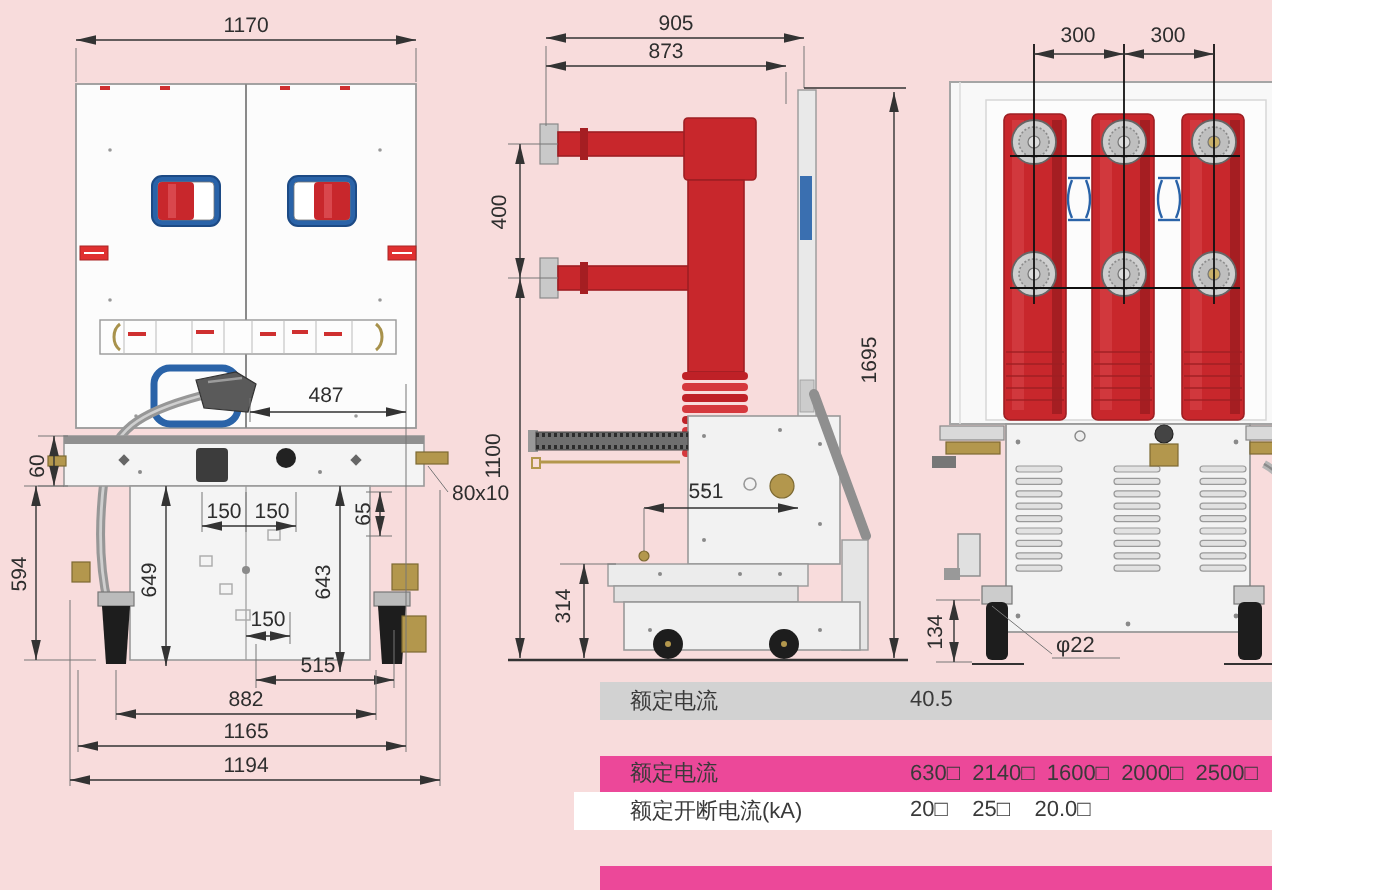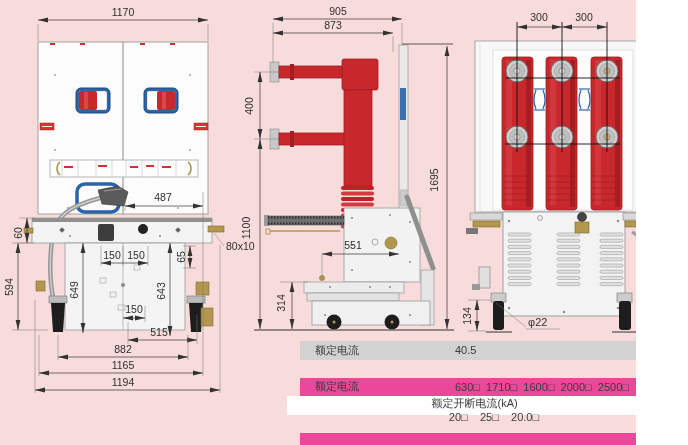--- a/index.html
+++ b/index.html
@@ -21,21 +21,21 @@
   .reddk{fill:#a51e22;}
   .gold{fill:#b3974d;stroke:#7d6a33;stroke-width:0.6;}
   .blk{fill:#1d1d1d;}
   .gry{fill:#d9d9d9;stroke:#888;stroke-width:0.6;}
   .bolt{fill:#8a8a8a;}
   .spec-table{position:absolute;left:300px;top:341px;width:388px;font-size:11px;color:#3a3a3a;}
   .spec-row{display:flex;height:18.5px;align-items:center;}
   .row-gray{background:#d2d2d2;}
   .row-pink{background:#ec4899;margin-top:18px;}
   .row-white{background:#ffffff;}
-  .row-wide{margin-left:-13px;padding-left:13px;flex-direction:column;}
+  .row-wide{margin-left:-13px;padding-left:13px;}
   .spec-label{width:140px;padding-left:15px;flex:none;white-space:pre;}
   .spec-value{white-space:pre;}
 </style>
 </head>
 <body>
 
 <div class="canvas">
 
   <svg style="left:0;top:0" width="270" height="400" viewBox="0 0 270 400">
     <defs>
@@ -466,21 +466,21 @@
     </g>
   </svg>
 
   <div class="spec-table">
     <div class="spec-row row-gray">
       <div class="spec-label">额定电流</div>
       <div class="spec-value">40.5</div>
     </div>
     <div class="spec-row row-pink">
       <div class="spec-label">额定电流</div>
-      <div class="spec-value">630□  1710□  1600□  2000□  2500□</div>
+      <div class="spec-value">630□  2140□  1600□  2000□  2500□</div>
     </div>
     <div class="spec-row row-white row-wide">
       <div class="spec-label">额定开断电流(kA)</div>
       <div class="spec-value">20□    25□    20.0□</div>
     </div>
     <div class="spec-row row-pink">
     </div>
   </div>
 
 </div>

